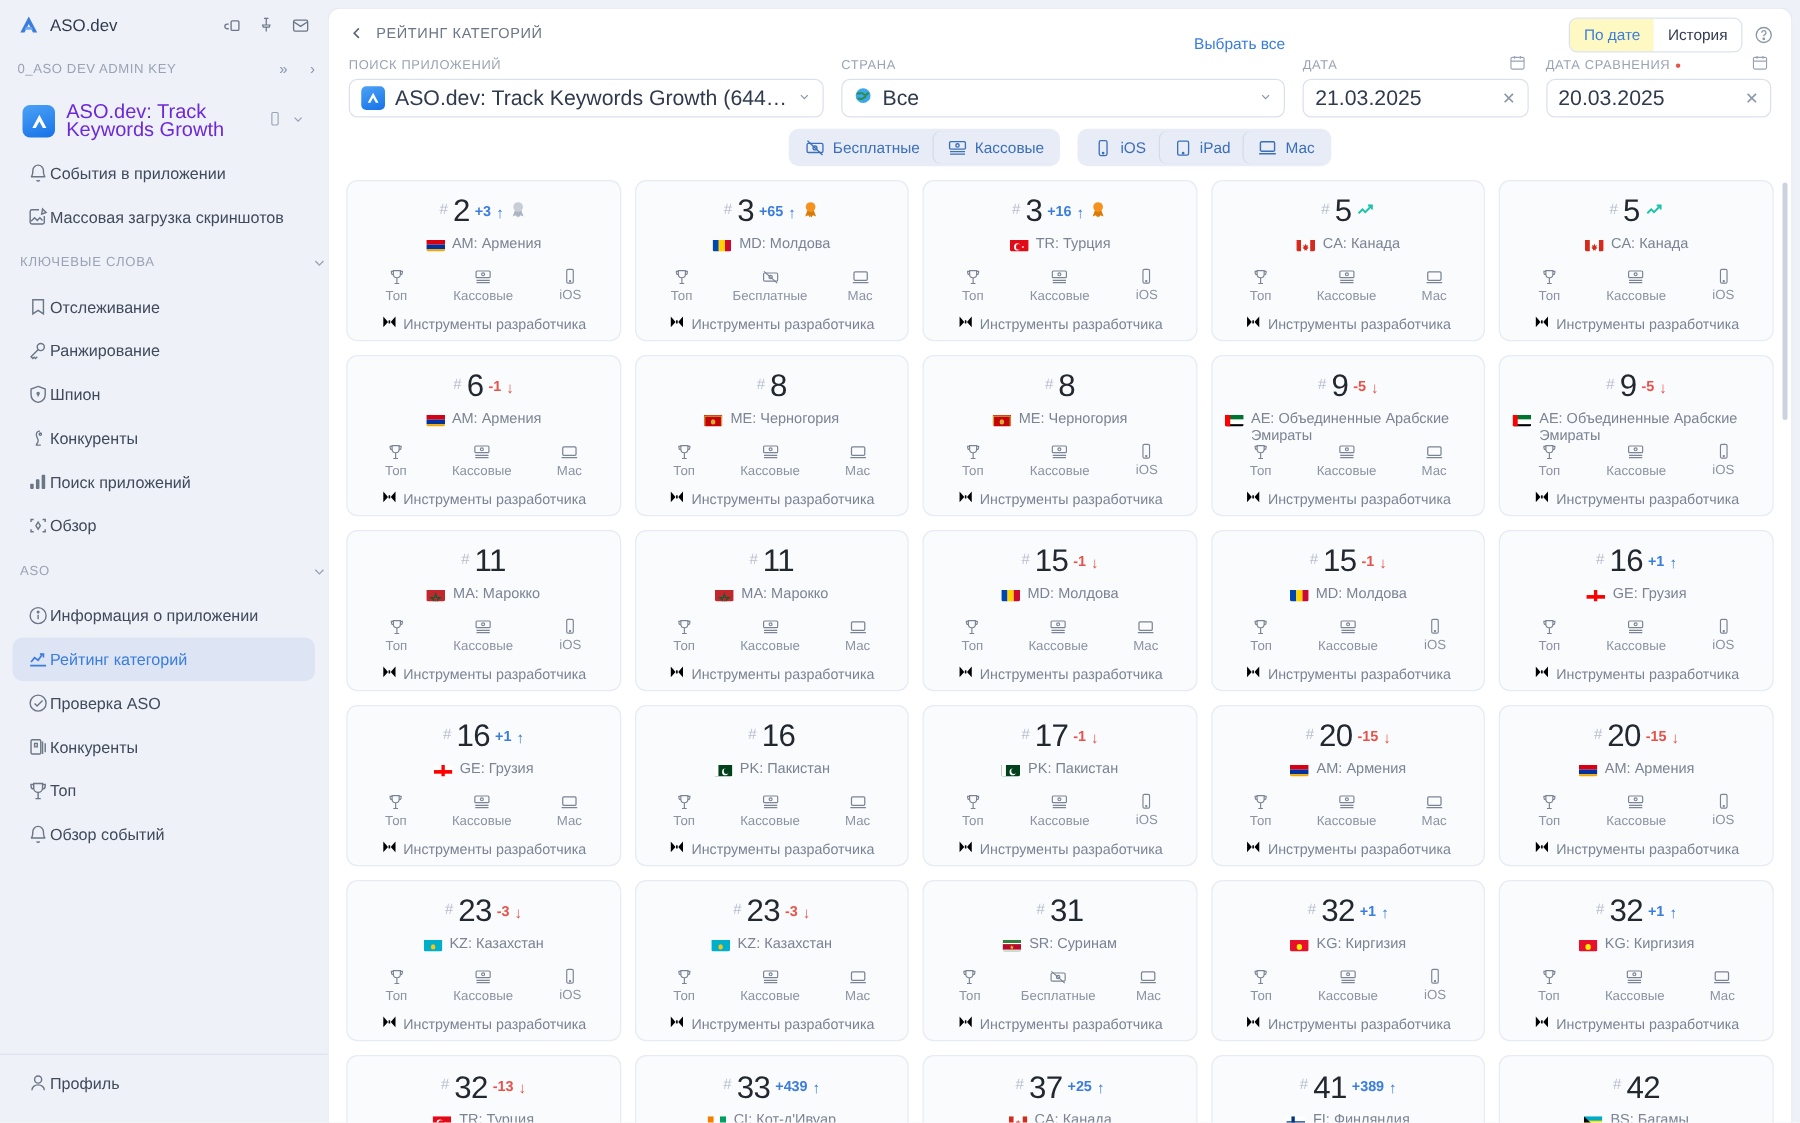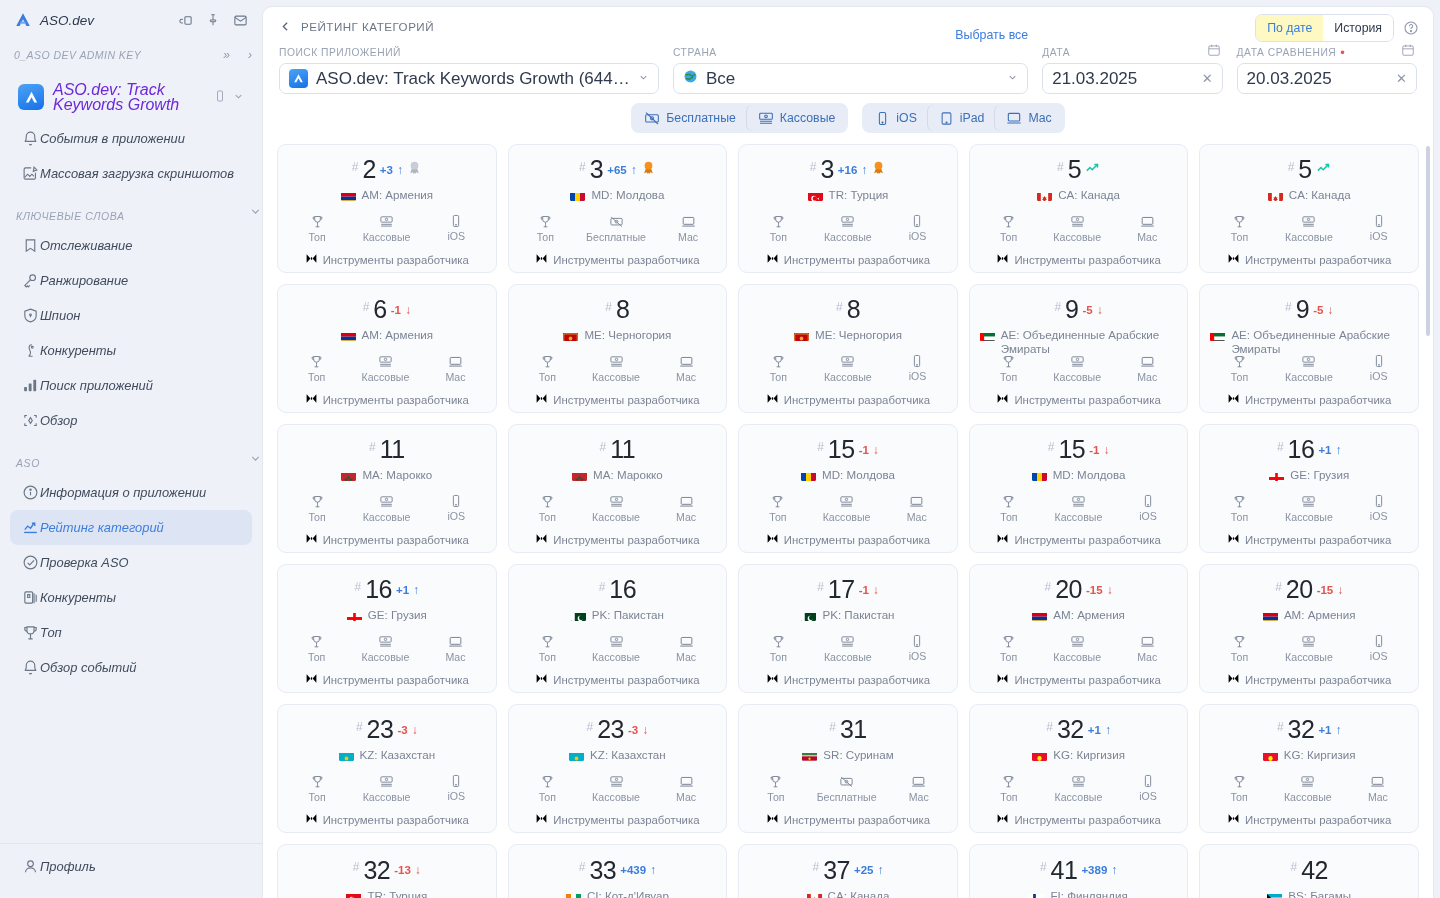--- a/index.html
+++ b/index.html
@@ -11,21 +11,20 @@
   }
   body { display: flex; }
 
   
   .sidebar {
     width: 262px; height: 898px;
     background: #eef1f8;
     display: flex; flex-direction: column;
     flex-shrink: 0;
     position: relative;
-    font-style: italic;
   }
   .sb-top {
     height: 40px;
     display: flex; align-items: center;
     padding: 0 14px 0 14px;
     gap: 8px;
   }
   .brand-logo {
     width: 18px; height: 18px; flex-shrink: 0;
   }
@@ -71,21 +70,21 @@
     border-radius: 8px; cursor: pointer;
     min-height: 34px;
   }
   .nav-item .ico { width: 19px; height: 19px; flex-shrink: 0; color: #6b7686; display:flex; align-items:center; justify-content:center;}
   .nav-item .lbl { font-size: 12.9px; color: #414b5c; line-height: 16px; }
   .nav-item.active { background: #dde5f5; }
   .nav-item.active .lbl { color: #3b7ddd; }
   .nav-item.active .ico { color: #3b7ddd; }
 
   .sec-head {
-    display: flex; align-items: flex-end;
+    display: flex; align-items: flex-start;
     padding: 13px 0 6px 16px;
   }
   .sec-head .t {
     font-size: 10.5px; letter-spacing: .6px; color: #9aa3b4;
     text-transform: uppercase; flex: 1;
   }
   .sec-head .c { color: #98a2b3; }
 
   .sb-spacer { flex: 1; }
   .sb-footer {

